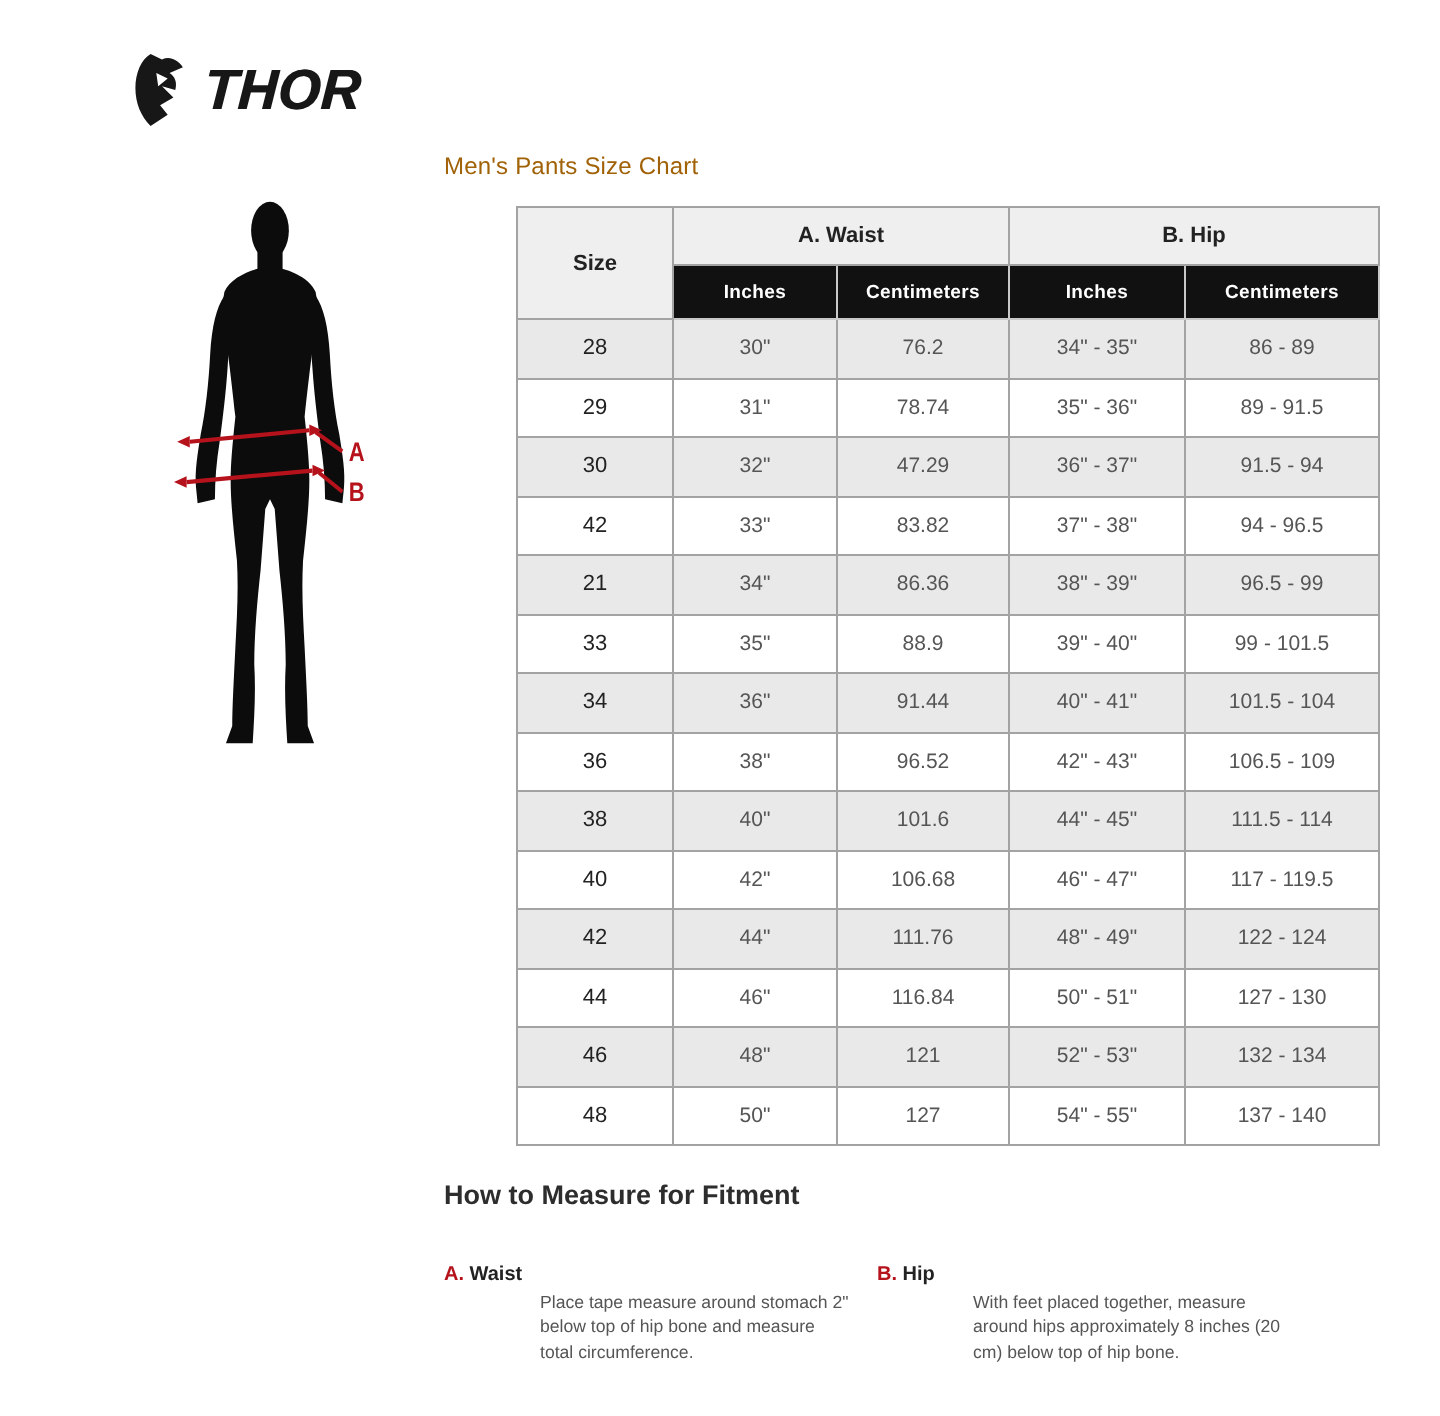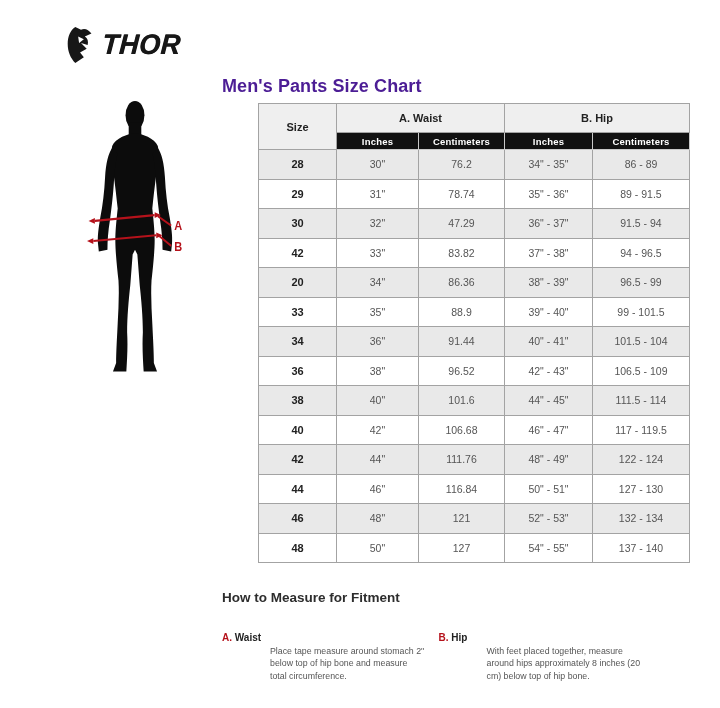--- a/index.html
+++ b/index.html
@@ -31,39 +31,39 @@
   .figure-wrap{position:absolute;left:76px;top:98px;width:118px;height:288px;}
   .figure-wrap svg{display:block;width:100%;height:100%;}
   .silhouette{fill:#0c0c0c;}
   .ann-line{stroke:var(--accent);stroke-width:2.2;fill:none;}
   .ann-fill{fill:var(--accent);}
   .ann-text{fill:var(--accent);font-family:"Liberation Sans",sans-serif;font-weight:bold;font-size:14px;}
 
   
   .page-title{
     position:absolute;left:222px;top:76px;
-    font-size:18px;font-weight:bold;color:#4c1d95;letter-spacing:0.1px;
+    font-size:12px;font-weight:normal;color:#a16207;letter-spacing:0.1px;
   }
 
   
   .table-wrap{position:absolute;left:222px;top:103px;width:431px;padding-left:36px;}
   table{border-collapse:collapse;table-layout:fixed;width:431px;}
   col.c-size{width:78px;} col.c-w-in{width:82px;} col.c-w-cm{width:86px;}
   col.c-h-in{width:88px;} col.c-h-cm{width:97px;}
   th,td{border:1px solid var(--border);text-align:center;vertical-align:middle;}
   thead th.group{
     background:#efefef;color:#222;font-size:11px;font-weight:bold;height:29px;
   }
   thead th.size-head{background:#efefef;color:#222;font-size:11px;font-weight:bold;}
   thead th.sub{
     background:var(--header-black);color:#ffffff;font-size:9.5px;font-weight:bold;
-    height:17px;border-color:#c9c9c9;letter-spacing:0.2px;
+    height:27px;border-color:#c9c9c9;letter-spacing:0.2px;
   }
   tbody td{height:29.5px;font-size:10.5px;color:#555;}
-  tbody td:first-child{font-weight:bold;color:#222;font-size:11px;}
+  tbody td:first-child{font-weight:normal;color:#222;font-size:11px;}
   tbody tr:nth-child(odd){background:var(--row-alt);}
   tbody tr:nth-child(even){background:#ffffff;}
 
   
   .howto{position:absolute;left:222px;top:590px;width:433px;}
   .howto-heading{font-size:13.5px;font-weight:bold;color:#2d2d2d;margin-bottom:27px;}
   .howto-cols{display:flex;}
   .howto-col{width:50%;padding-right:14px;}
   .howto-item-title{font-size:10px;font-weight:bold;color:#222;}
   .howto-item-title .letter{color:var(--accent);}
@@ -198,21 +198,21 @@
           <td>91.5 - 94</td>
         </tr>
         <tr>
           <td>42</td>
           <td>33"</td>
           <td>83.82</td>
           <td>37" - 38"</td>
           <td>94 - 96.5</td>
         </tr>
         <tr>
-          <td>20</td>
+          <td>21</td>
           <td>34"</td>
           <td>86.36</td>
           <td>38" - 39"</td>
           <td>96.5 - 99</td>
         </tr>
         <tr>
           <td>33</td>
           <td>35"</td>
           <td>88.9</td>
           <td>39" - 40"</td>

